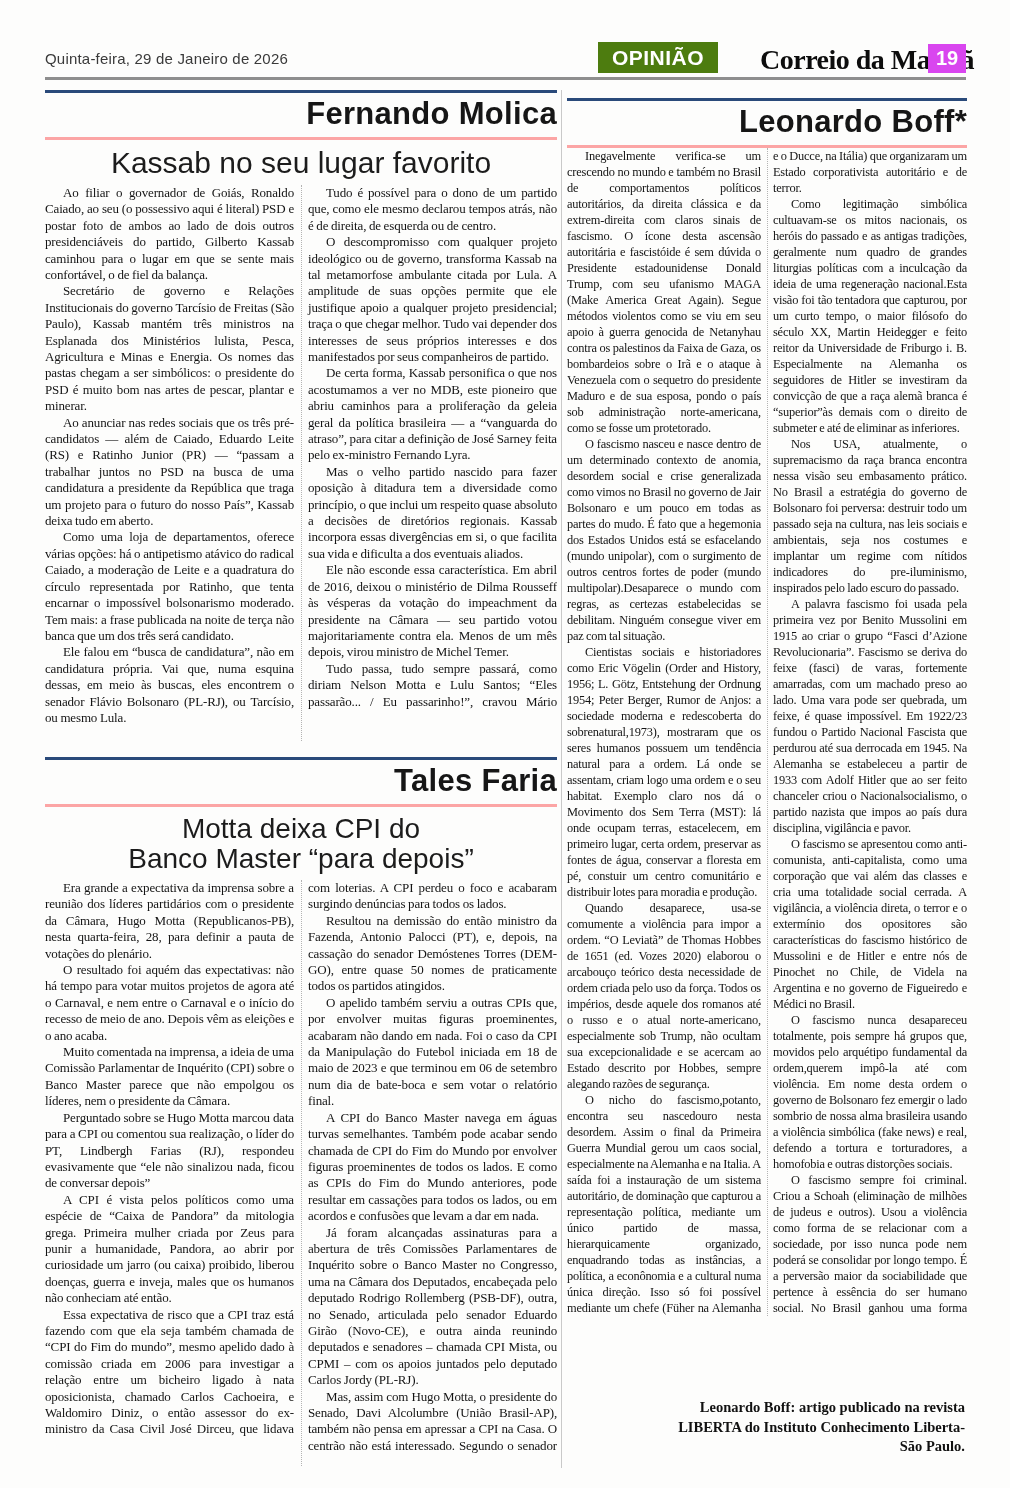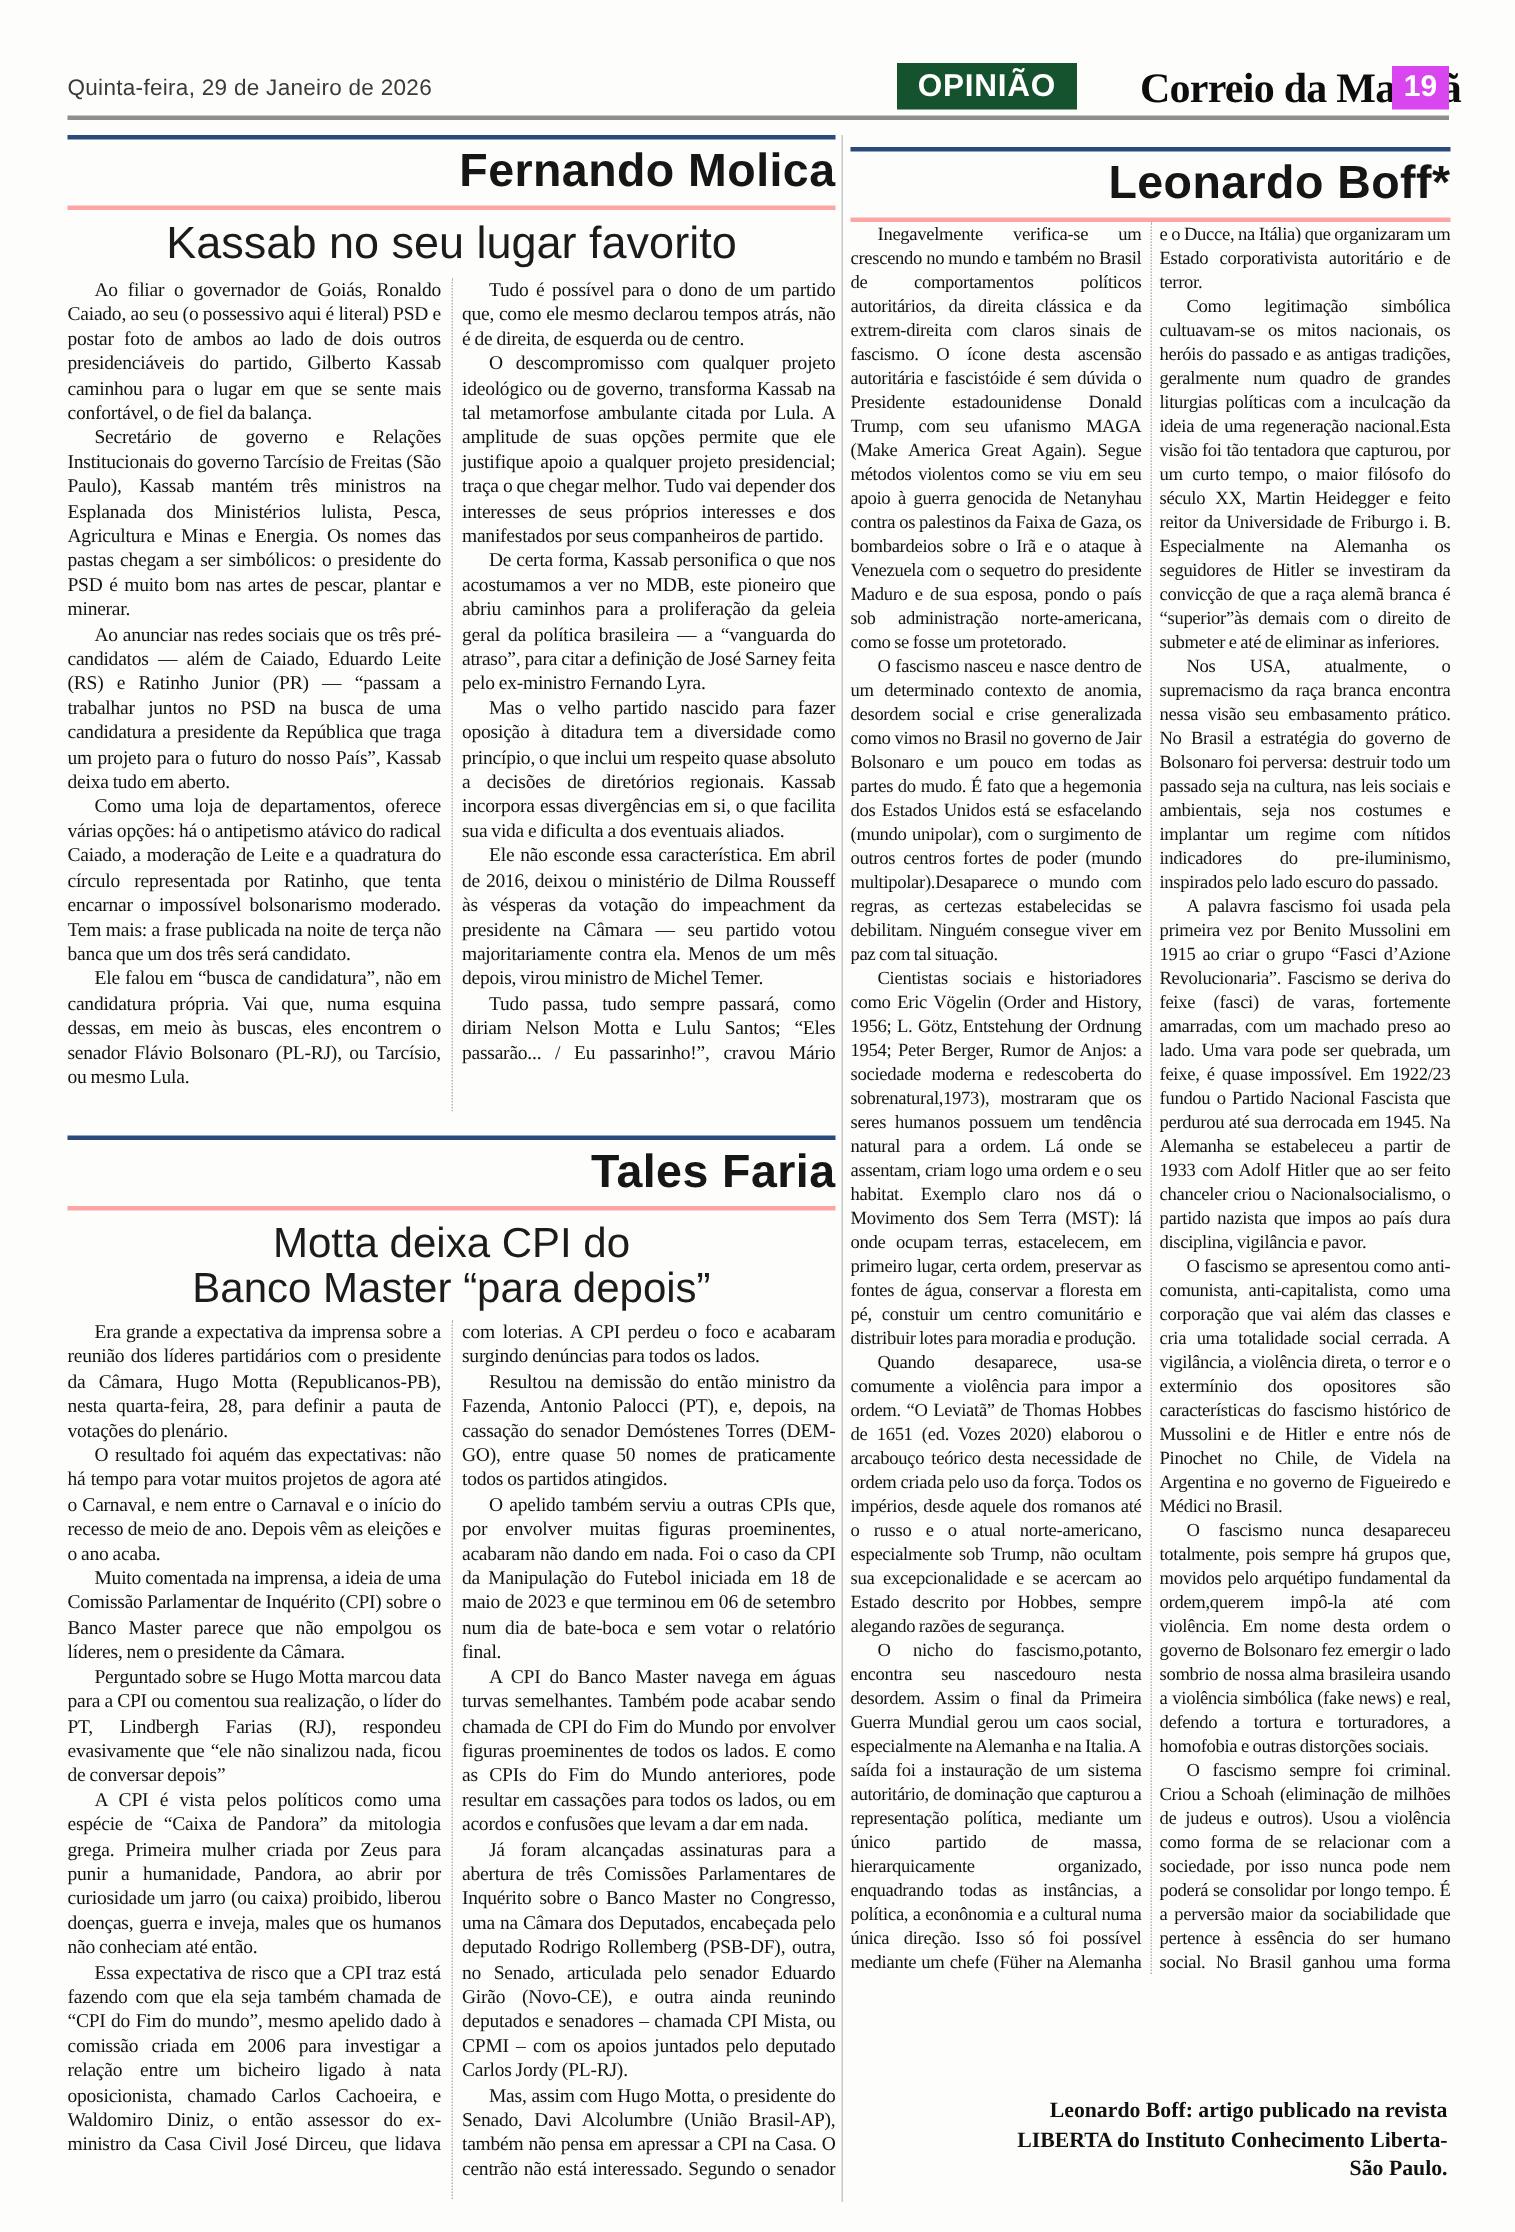--- a/index.html
+++ b/index.html
@@ -1,21 +1,21 @@
 <!DOCTYPE html>
 <html lang="pt"><head>
 <meta charset="utf-8">
 <style>
   html,body{margin:0;padding:0;background:#e8e8e8;}
   .page{position:relative;width:1010px;height:1488px;margin:0 auto;background:#fdfdfc;overflow:hidden;
         font-family:"Liberation Serif",serif;color:#141414;}
   
   .date{position:absolute;left:45px;top:50px;font-family:"Liberation Sans",sans-serif;
         font-size:15px;color:#3a3a3a;letter-spacing:.2px;}
-  .section-badge{position:absolute;left:598px;top:42px;width:120px;height:31px;background:#14532d;
+  .section-badge{position:absolute;left:598px;top:42px;width:120px;height:31px;background:#4d7c0f;
         color:#fff;font-family:"Liberation Sans",sans-serif;font-weight:700;font-size:21px;
         display:flex;align-items:center;justify-content:center;letter-spacing:.5px;}
   .masthead{position:absolute;left:760px;top:44px;font-family:"Liberation Serif",serif;
         font-weight:700;font-size:28px;color:#0d0d0d;letter-spacing:-.5px;white-space:nowrap;}
   .page-num{position:absolute;left:928px;top:44px;width:38px;height:29px;background:#d946ef;color:#fff;
         font-family:"Liberation Sans",sans-serif;font-weight:700;font-size:20px;
         display:flex;align-items:center;justify-content:center;}
   .header-rule{position:absolute;left:45px;top:77px;width:921px;height:3px;background:#8e8e8e;}
   .v-divider{position:absolute;left:561px;top:90px;width:1px;height:1378px;background:#c9c9c9;}
   

